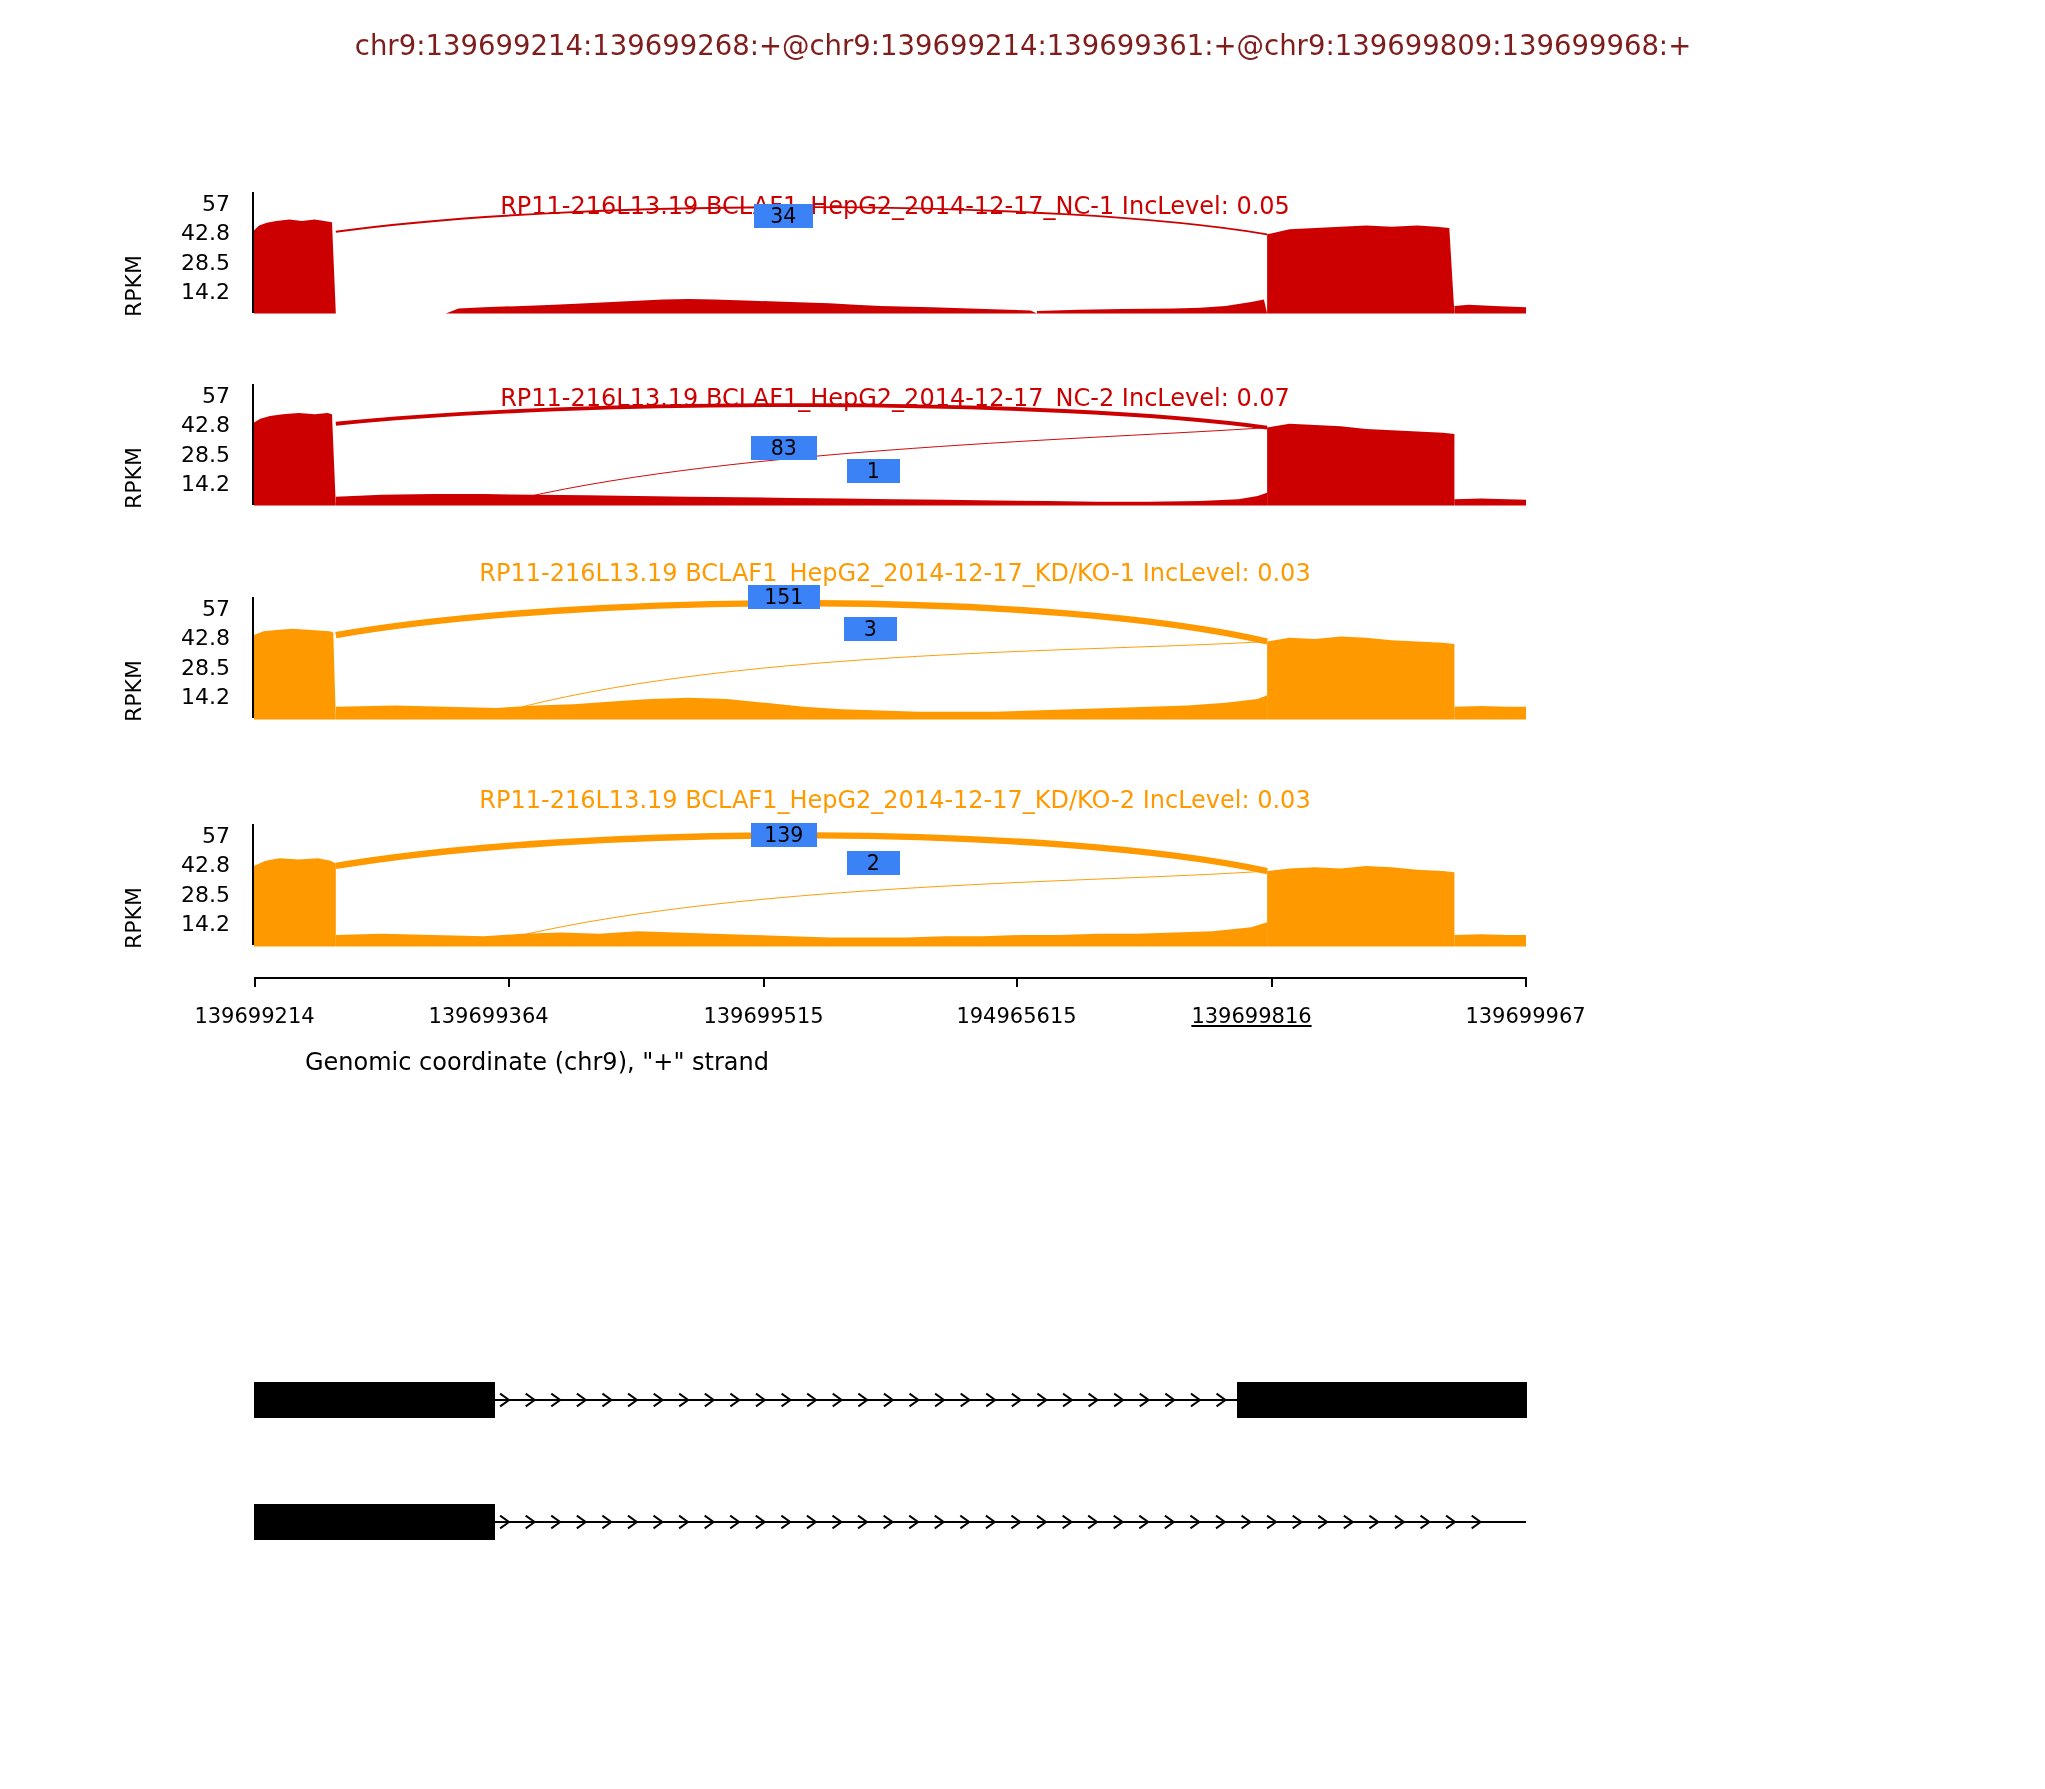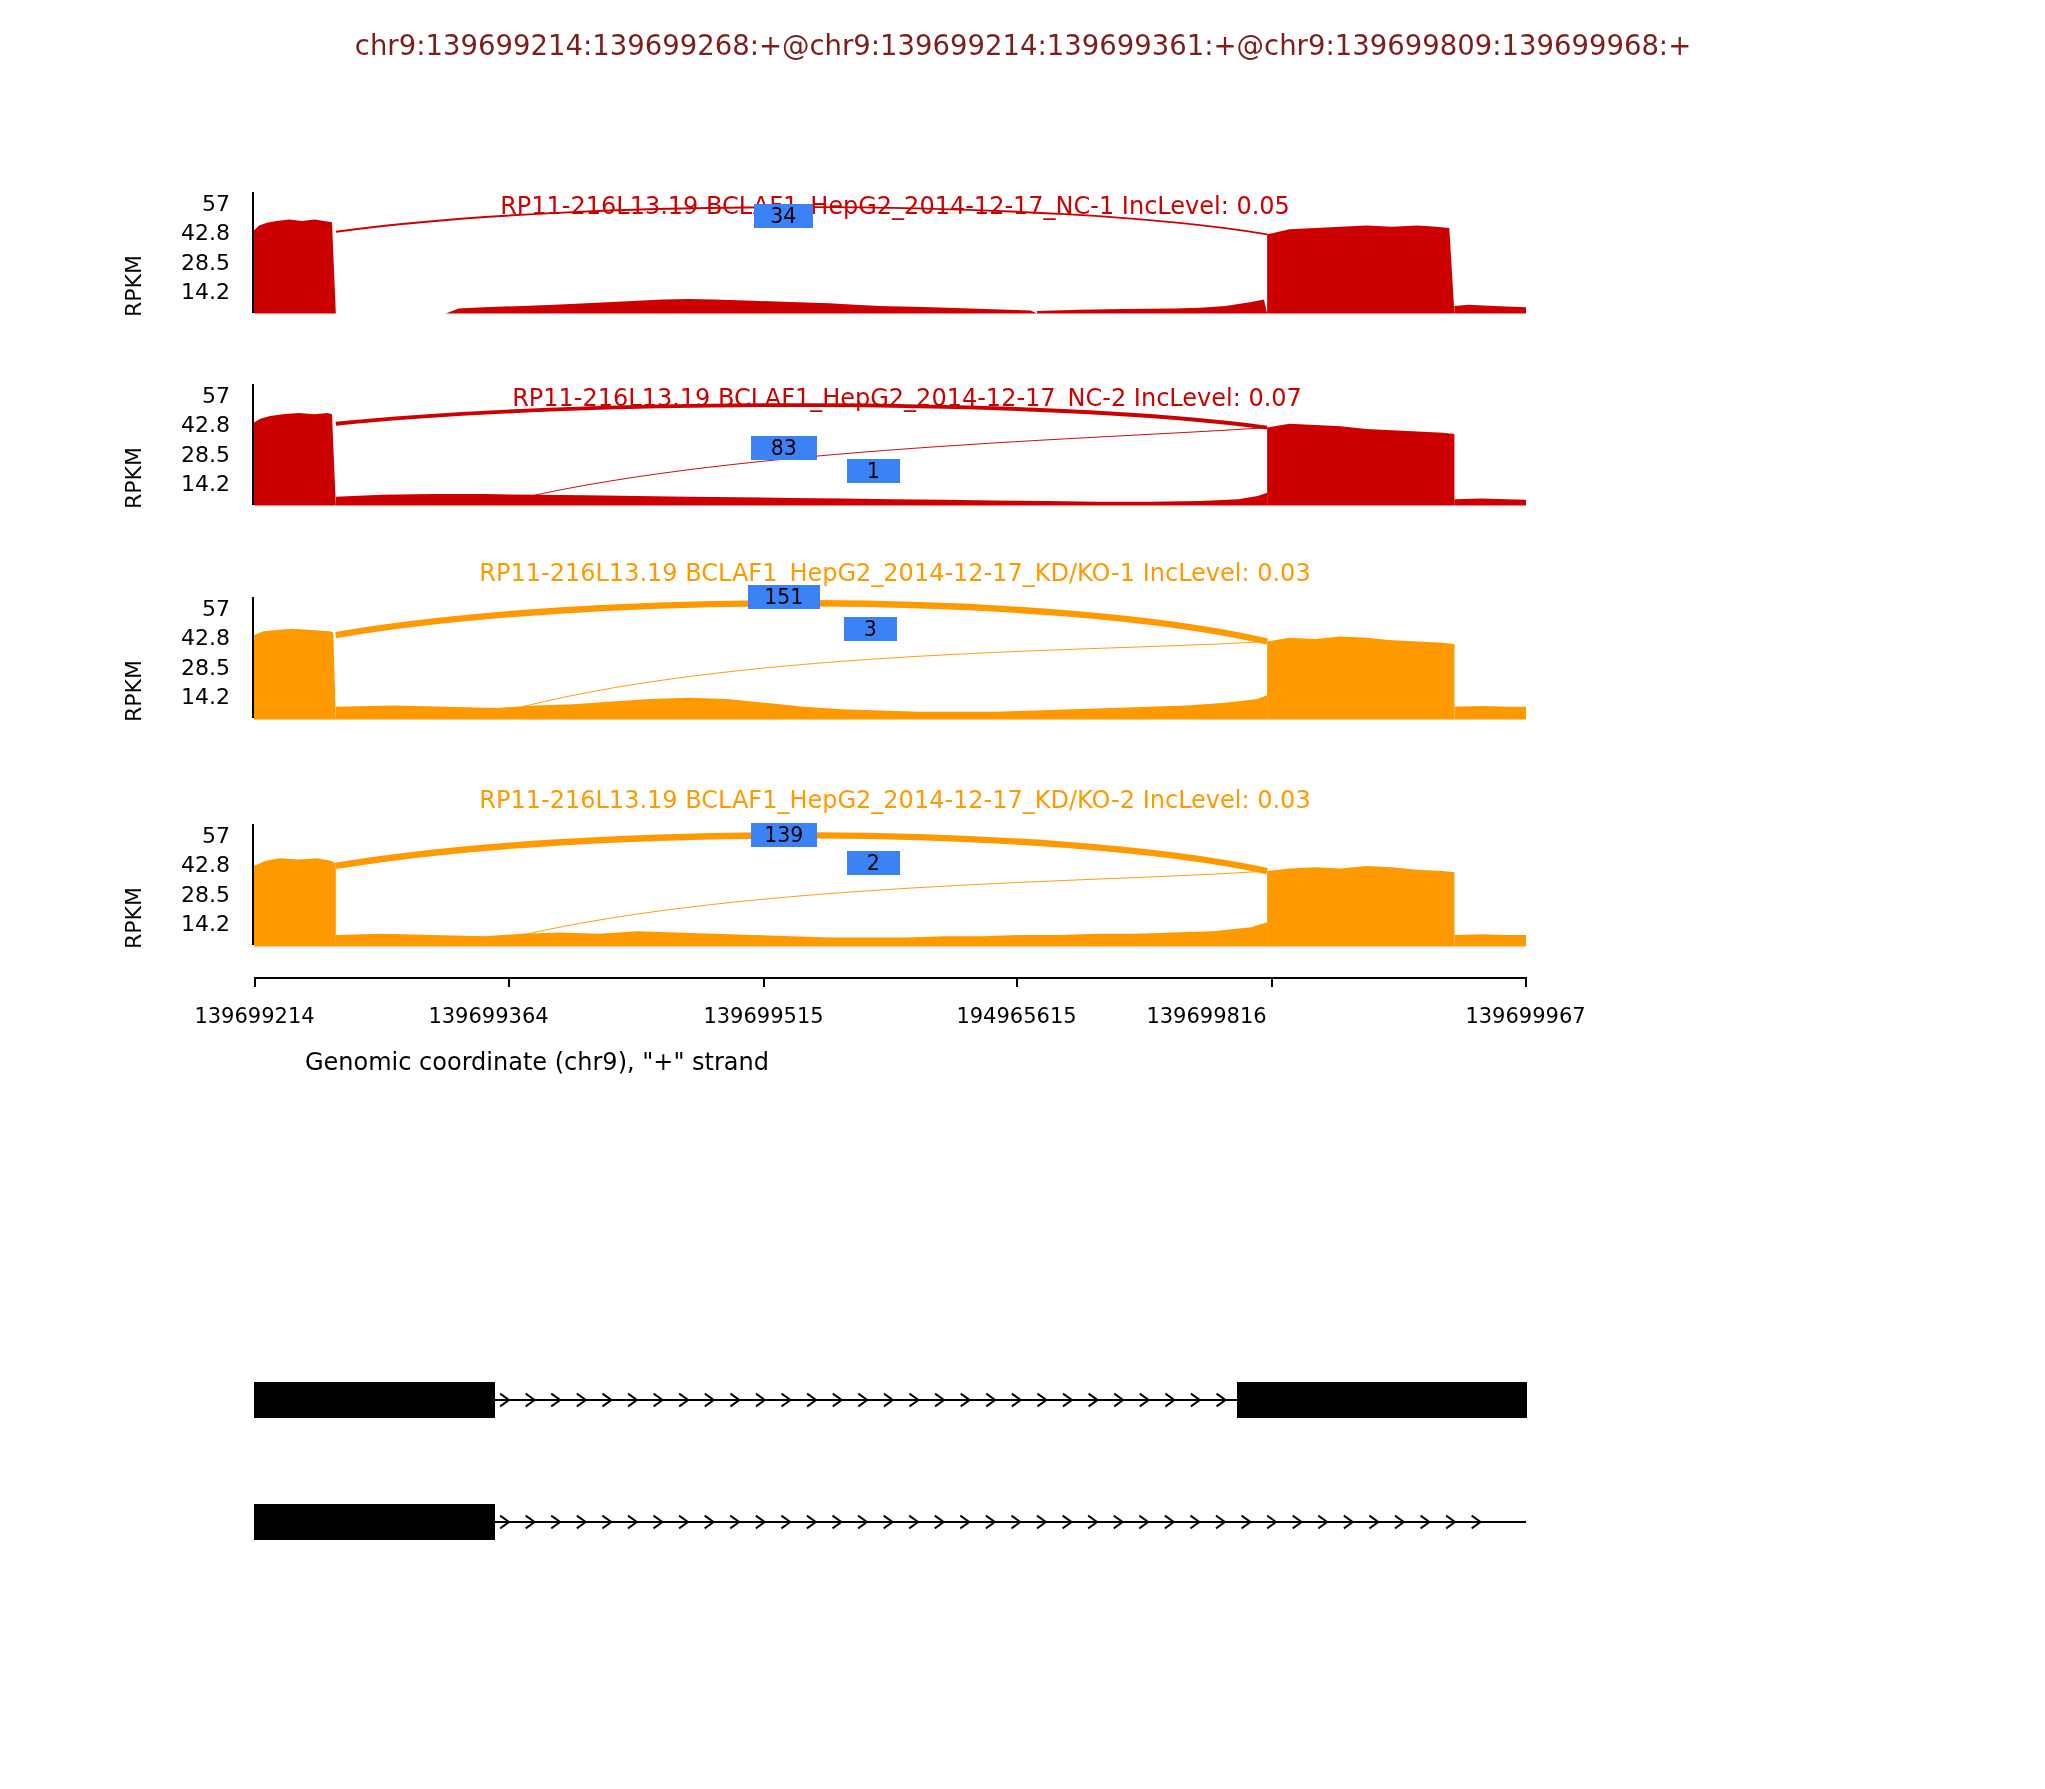--- a/index.html
+++ b/index.html
@@ -106,21 +106,21 @@
     <path d="M128,190 L128,190 L300,190 L320,182 L360,180 L420,178 L470,176 L520,174 L560,172 L600,170 L640,168 L680,167 L720,168 L780,170 L840,172 L900,174 L940,176 L980,178 L1060,180 L1120,182 L1180,184 L1215,185 L1225,190 Z" fill="#cc0000"></path>
     <path d="M1225,190 L1225,186 L1290,184 L1360,183 L1440,182 L1480,181 L1520,178 L1560,172 L1580,168 L1585,190 Z" fill="#cc0000"></path>
     <path d="M1585,190 L1585,66 L1620,58 L1660,56 L1700,54 L1740,52 L1780,54 L1820,52 L1850,54 L1870,56 L1878,190 Z" fill="#cc0000"></path>
     <path d="M1878,190 L1878,178 L1900,176 L1940,178 L1990,180 L1990,190 Z" fill="#cc0000"></path>
     <path d="M128,62 C 500,10 1250,10 1585,66" fill="none" stroke="#cc0000" stroke-width="3"></path>
   </svg>
   <div class="junction-count" style="left:754px;top:11.5px;width:51px;">34</div>
 </div>
 
 <div class="panel" style="top:384px;height:147px;">
-  <div class="panel-title" style="left:268px;top:0px;width:1278px;color:#cc0000;">RP11-216L13.19 BCLAF1_HepG2_2014-12-17_NC-2 IncLevel: 0.07</div>
+  <div class="panel-title" style="left:256px;top:0px;width:1278px;color:#cc0000;">RP11-216L13.19 BCLAF1_HepG2_2014-12-17_NC-2 IncLevel: 0.07</div>
   <div class="ylabel" style="left:121px;top:125px;">RPKM</div>
   <div class="ytick" style="left:153px;top:-1.3px;width:77px;">57</div>
   <div class="ytick" style="left:153px;top:28px;width:77px;">42.8</div>
   <div class="ytick" style="left:153px;top:58px;width:77px;">28.5</div>
   <div class="ytick" style="left:153px;top:87px;width:77px;">14.2</div>
   <div class="axis-line" style="left:252px;top:0px;width:1.9px;height:121px;"></div>
 
   <svg class="plot-area" style="left:254px;top:0px;" width="1272" height="123" viewBox="0 0 1990 192">
     <path d="M0,190 L0,60 L10,54 L25,50 L45,47 L70,45 L95,47 L115,45 L122,47 L128,190 Z" fill="#cc0000"></path>
     <path d="M128,190 L128,176 L200,173 L280,172 L360,172 L440,173 L520,174 L600,175 L680,176 L760,177 L840,178 L920,179 L1000,180 L1080,181 L1160,182 L1240,183 L1320,184 L1400,184 L1480,183 L1540,180 L1570,175 L1585,170 L1585,190 Z" fill="#cc0000"></path>
@@ -180,21 +180,21 @@
 <div class="axis-line" style="left:508px;top:977px;width:1.9px;height:10.2px;"></div>
 <div class="axis-line" style="left:763px;top:977px;width:1.9px;height:10.2px;"></div>
 <div class="axis-line" style="left:1016px;top:977px;width:1.9px;height:10.2px;"></div>
 <div class="axis-line" style="left:1271px;top:977px;width:1.9px;height:10.2px;"></div>
 <div class="axis-line" style="left:1525px;top:977px;width:1.9px;height:10.2px;"></div>
 
 <div class="xtick-label" style="left:146px;top:1004px;width:217px;">139699214</div>
 <div class="xtick-label" style="left:380px;top:1004px;width:217px;">139699364</div>
 <div class="xtick-label" style="left:655px;top:1004px;width:217px;">139699515</div>
 <div class="xtick-label" style="left:908px;top:1004px;width:217px;">194965615</div>
-<div class="xtick-label" style="left:1098px;top:1004px;width:217px;">139699816</div>
+<div class="xtick-label" style="left:1143px;top:1004px;width:217px;text-decoration:underline;">139699816</div>
 <div class="xtick-label" style="left:1417px;top:1004px;width:217px;">139699967</div>
 
 <div id="xaxis-title" style="left:-486px;top:1048px;">Genomic coordinate (chr9), "+" strand</div>
 
 <div style="position:absolute;left:0;top:1374px;width:2046px;height:51px;">
   <div class="exon-block" style="left:254px;top:7.7px;width:241px;height:36px;"></div>
   <svg style="position:absolute;left:495px;top:7.7px;" width="742" height="36" viewBox="0 0 1160 56">
     <line x1="0" y1="28" x2="1160" y2="28" stroke="#000000" stroke-width="3"></line>
     <g stroke="#000000" stroke-width="3" fill="none">
       <polyline points="8,18 22,28 8,38"></polyline>

